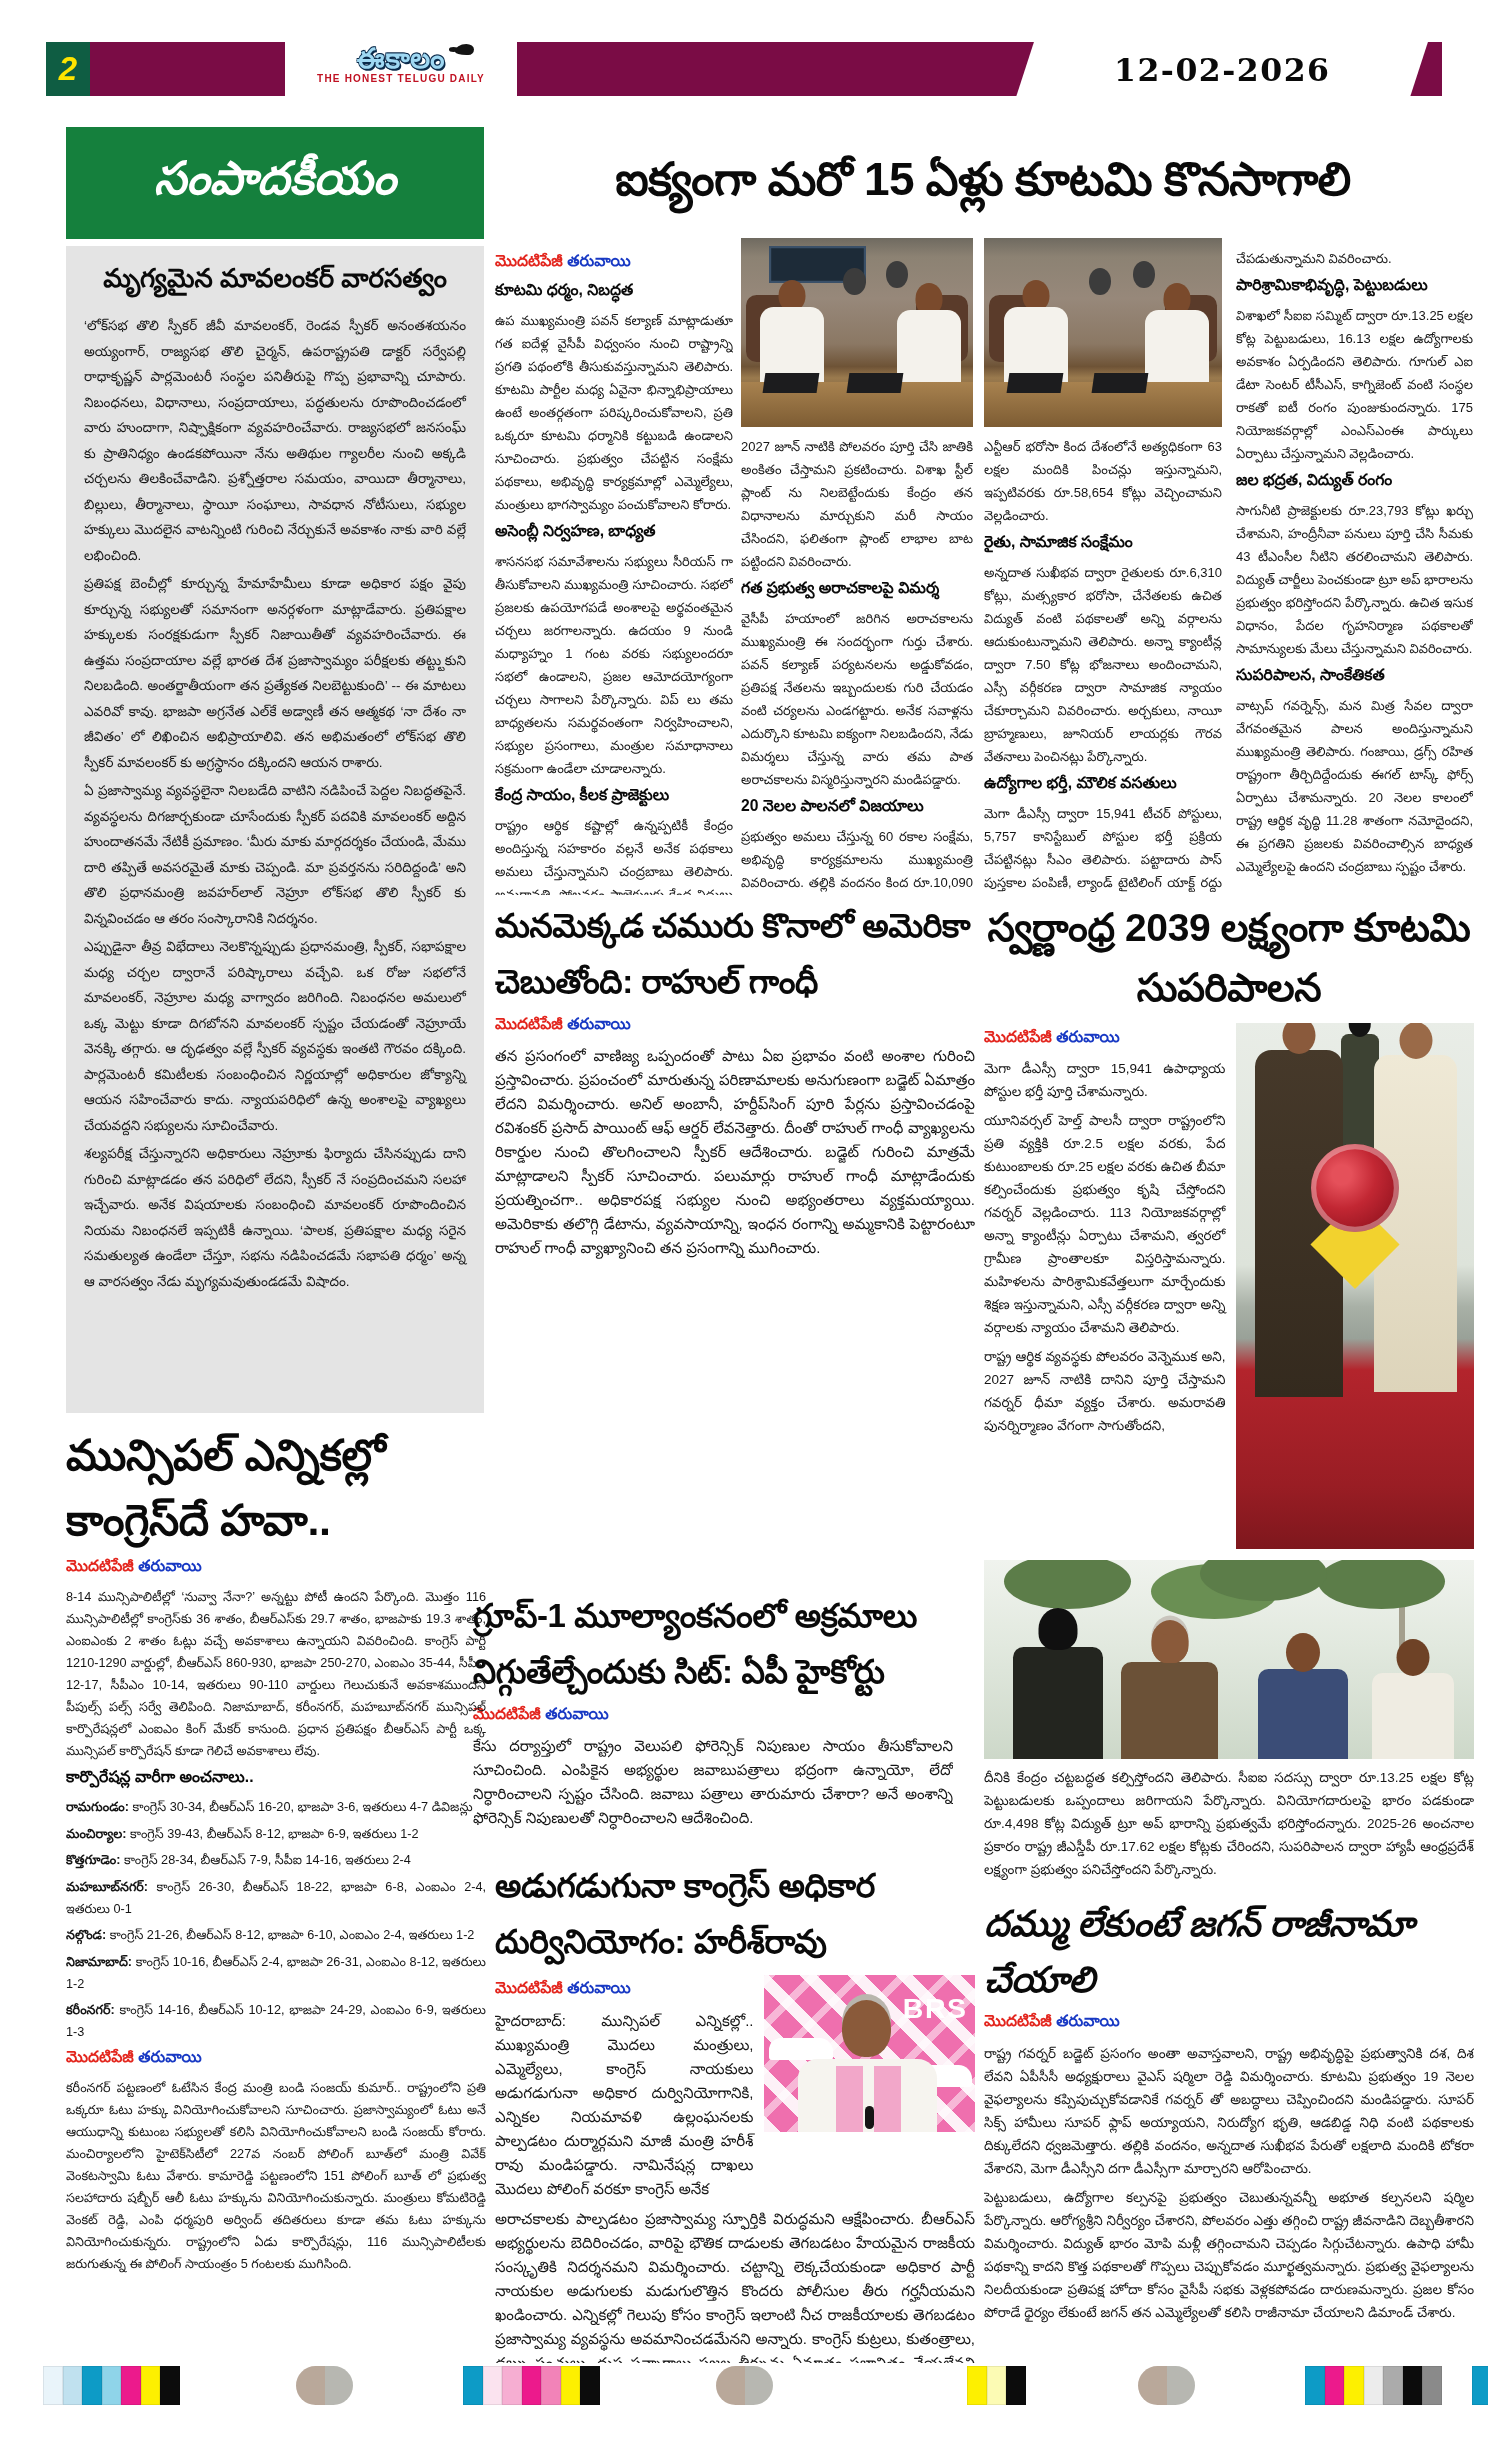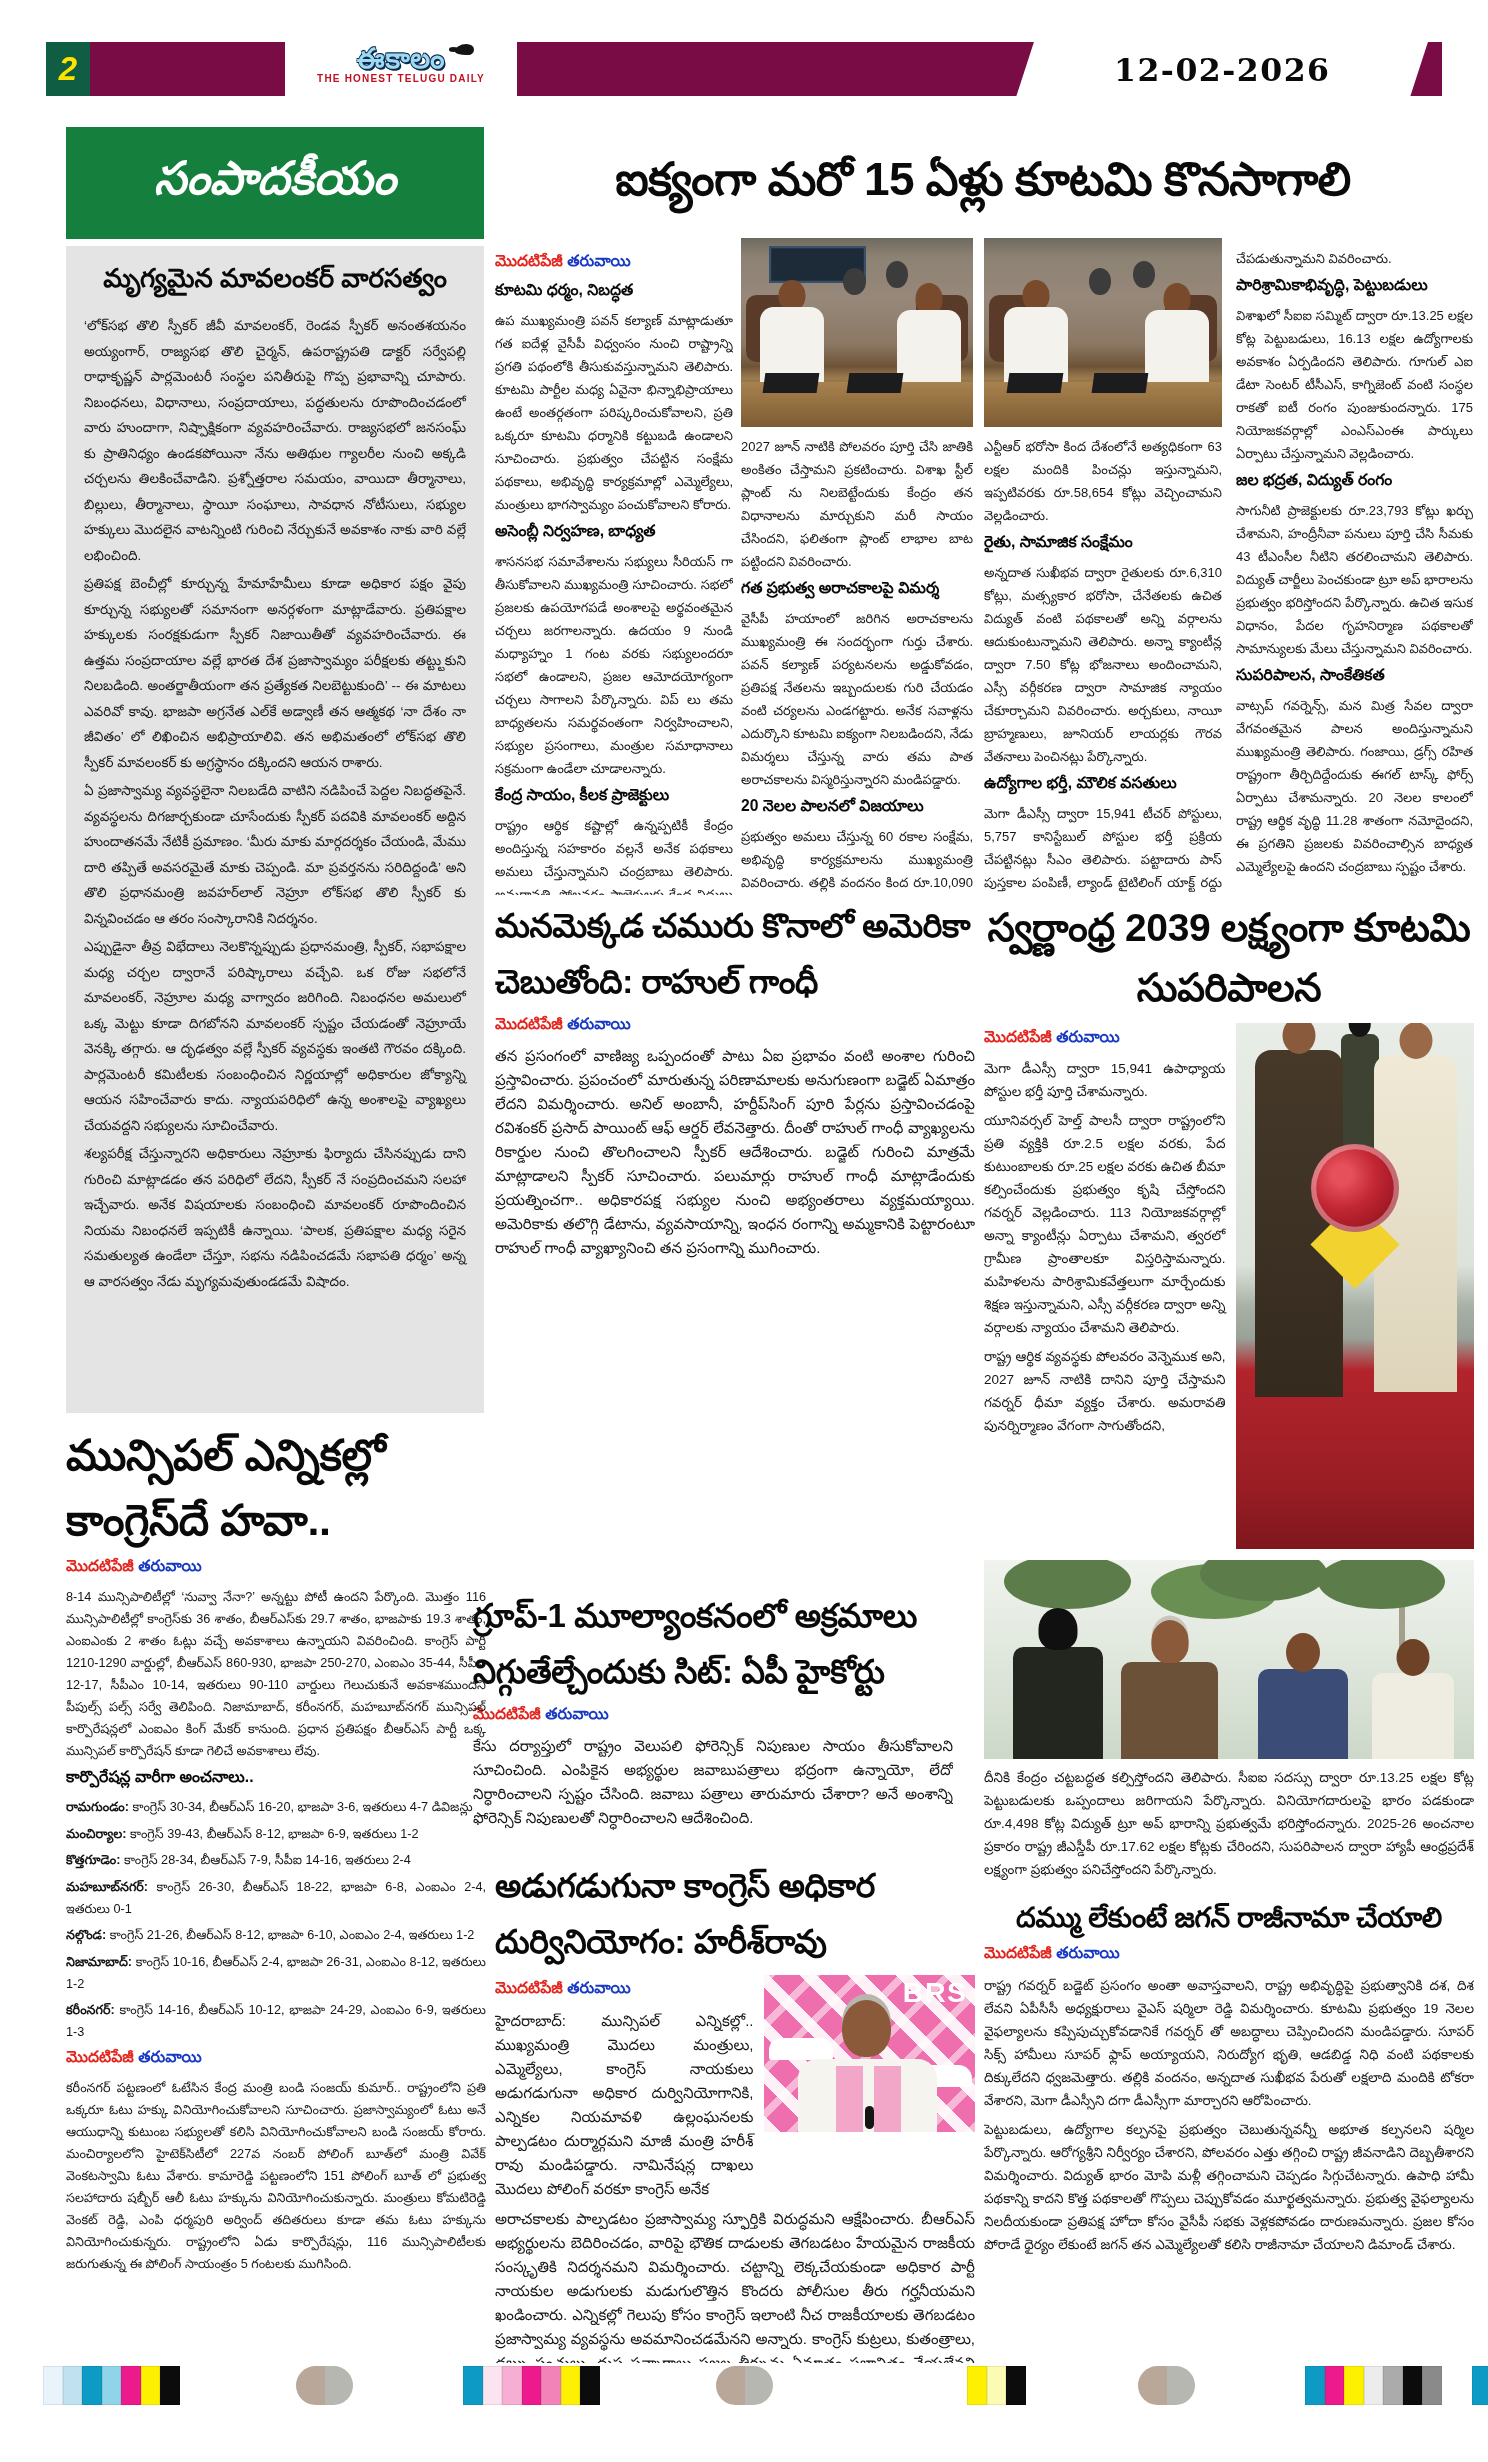--- a/index.html
+++ b/index.html
@@ -40,21 +40,21 @@
   .subhead{font-size:15.7px;font-weight:800;margin:6px 0 6px;color:#0a0a0a;}
   .cont-tag{font-size:15.7px;font-weight:800;margin:4.5px 0 7.5px;}
   .cont-tag .r{color:#e3251d;}
   .cont-tag .b{color:#1839c4;}
   .city b{font-weight:800;}
 
   .headline{font-weight:800;color:#0a0a0a;letter-spacing:-0.4px;}
   .h58{font-size:43px;line-height:1.5;}
   .h46{font-size:33px;line-height:1.7;text-align:left;}
   .h52c{font-size:39px;line-height:1.55;text-align:center;}
-  .h54c{font-size:28px;line-height:1.55;text-align:center;margin-top:15px;}
+  .h54c{font-size:36px;line-height:1.55;margin-top:15px;font-style:italic;}
   .h40{font-size:30px;line-height:1.4;margin-top:13.5px;}
 
   
   .col{overflow:hidden;}
   #col2{left:495px;top:247px;width:238px;height:648px;}
   #col3{left:741px;top:238px;width:232px;height:658px;}
   #col4{left:984px;top:238px;width:238px;height:658px;}
   #col5{left:1236px;top:247px;width:237px;height:648px;}
   .col .para,.col .caption{font-size:13px;line-height:23px;}
 
@@ -112,21 +112,21 @@
   .w2{left:28%;width:97px;height:97px;background:#6b5137;}
   .w2::before{content:"";position:absolute;left:50%;transform:translateX(-50%);top:-42px;width:37px;height:43px;border-radius:50% 50% 42% 42%;background:#8a5a3a;box-shadow:inset 0 -28.5px 0 0 #8a5a3a,0 -4.5px 0 0 #c9c5bd;}
   .w3{left:56%;width:90px;height:90px;background:#3b4d77;}
   .w3::before{content:"";position:absolute;left:50%;transform:translateX(-50%);top:-36px;width:34px;height:39px;border-radius:50%;background:#7a4a2c;}
   .w4{right:4%;width:82px;height:86px;background:#efece2;}
   .w4::before{content:"";position:absolute;left:50%;transform:translateX(-50%);top:-34px;width:33px;height:37px;border-radius:50%;background:#6e4226;}
 
   .photo-brs{width:211px;height:157px;flex:none;
     background:repeating-linear-gradient(45deg,rgba(255,255,255,.9) 0 12px,rgba(255,255,255,0) 12px 34px),
                repeating-linear-gradient(-45deg,rgba(255,255,255,.5) 0 7.5px,rgba(255,255,255,0) 7.5px 31.5px),#ef6fae;}
-  .brs-label{top:1px;right:7.5px;font-weight:800;font-size:28.5px;color:#fff;letter-spacing:1.5px;}
+  .brs-label{top:17px;right:7.5px;font-weight:800;font-size:28.5px;color:#fff;letter-spacing:1.5px;}
   .car{width:64px;height:22.5px;background:#fff;border-radius:12px 13.5px 3px 3px;}
   .carA{left:4.5px;top:63px;} .carB{right:3px;top:90px;}
   .hr-body{left:16%;bottom:0;width:66%;height:46%;background:#f6f4ef;border-radius:19.5px 19.5px 0 0;}
   .hr-scarf{left:34%;bottom:0;width:13%;height:42%;background:#f2a7c9;}
   .hr-scarf2{left:52%;bottom:0;width:13%;height:42%;background:#f2a7c9;}
   .hr-head{left:37%;top:16%;width:49px;height:57px;background:#8a5a3a;border-radius:50% 50% 46% 46%;
     box-shadow:0 -6px 0 0 #b9b5ad;}
   .hr-mic{left:48%;bottom:2%;width:9px;height:22.5px;background:#151515;border-radius:4.5px;}
 
   

